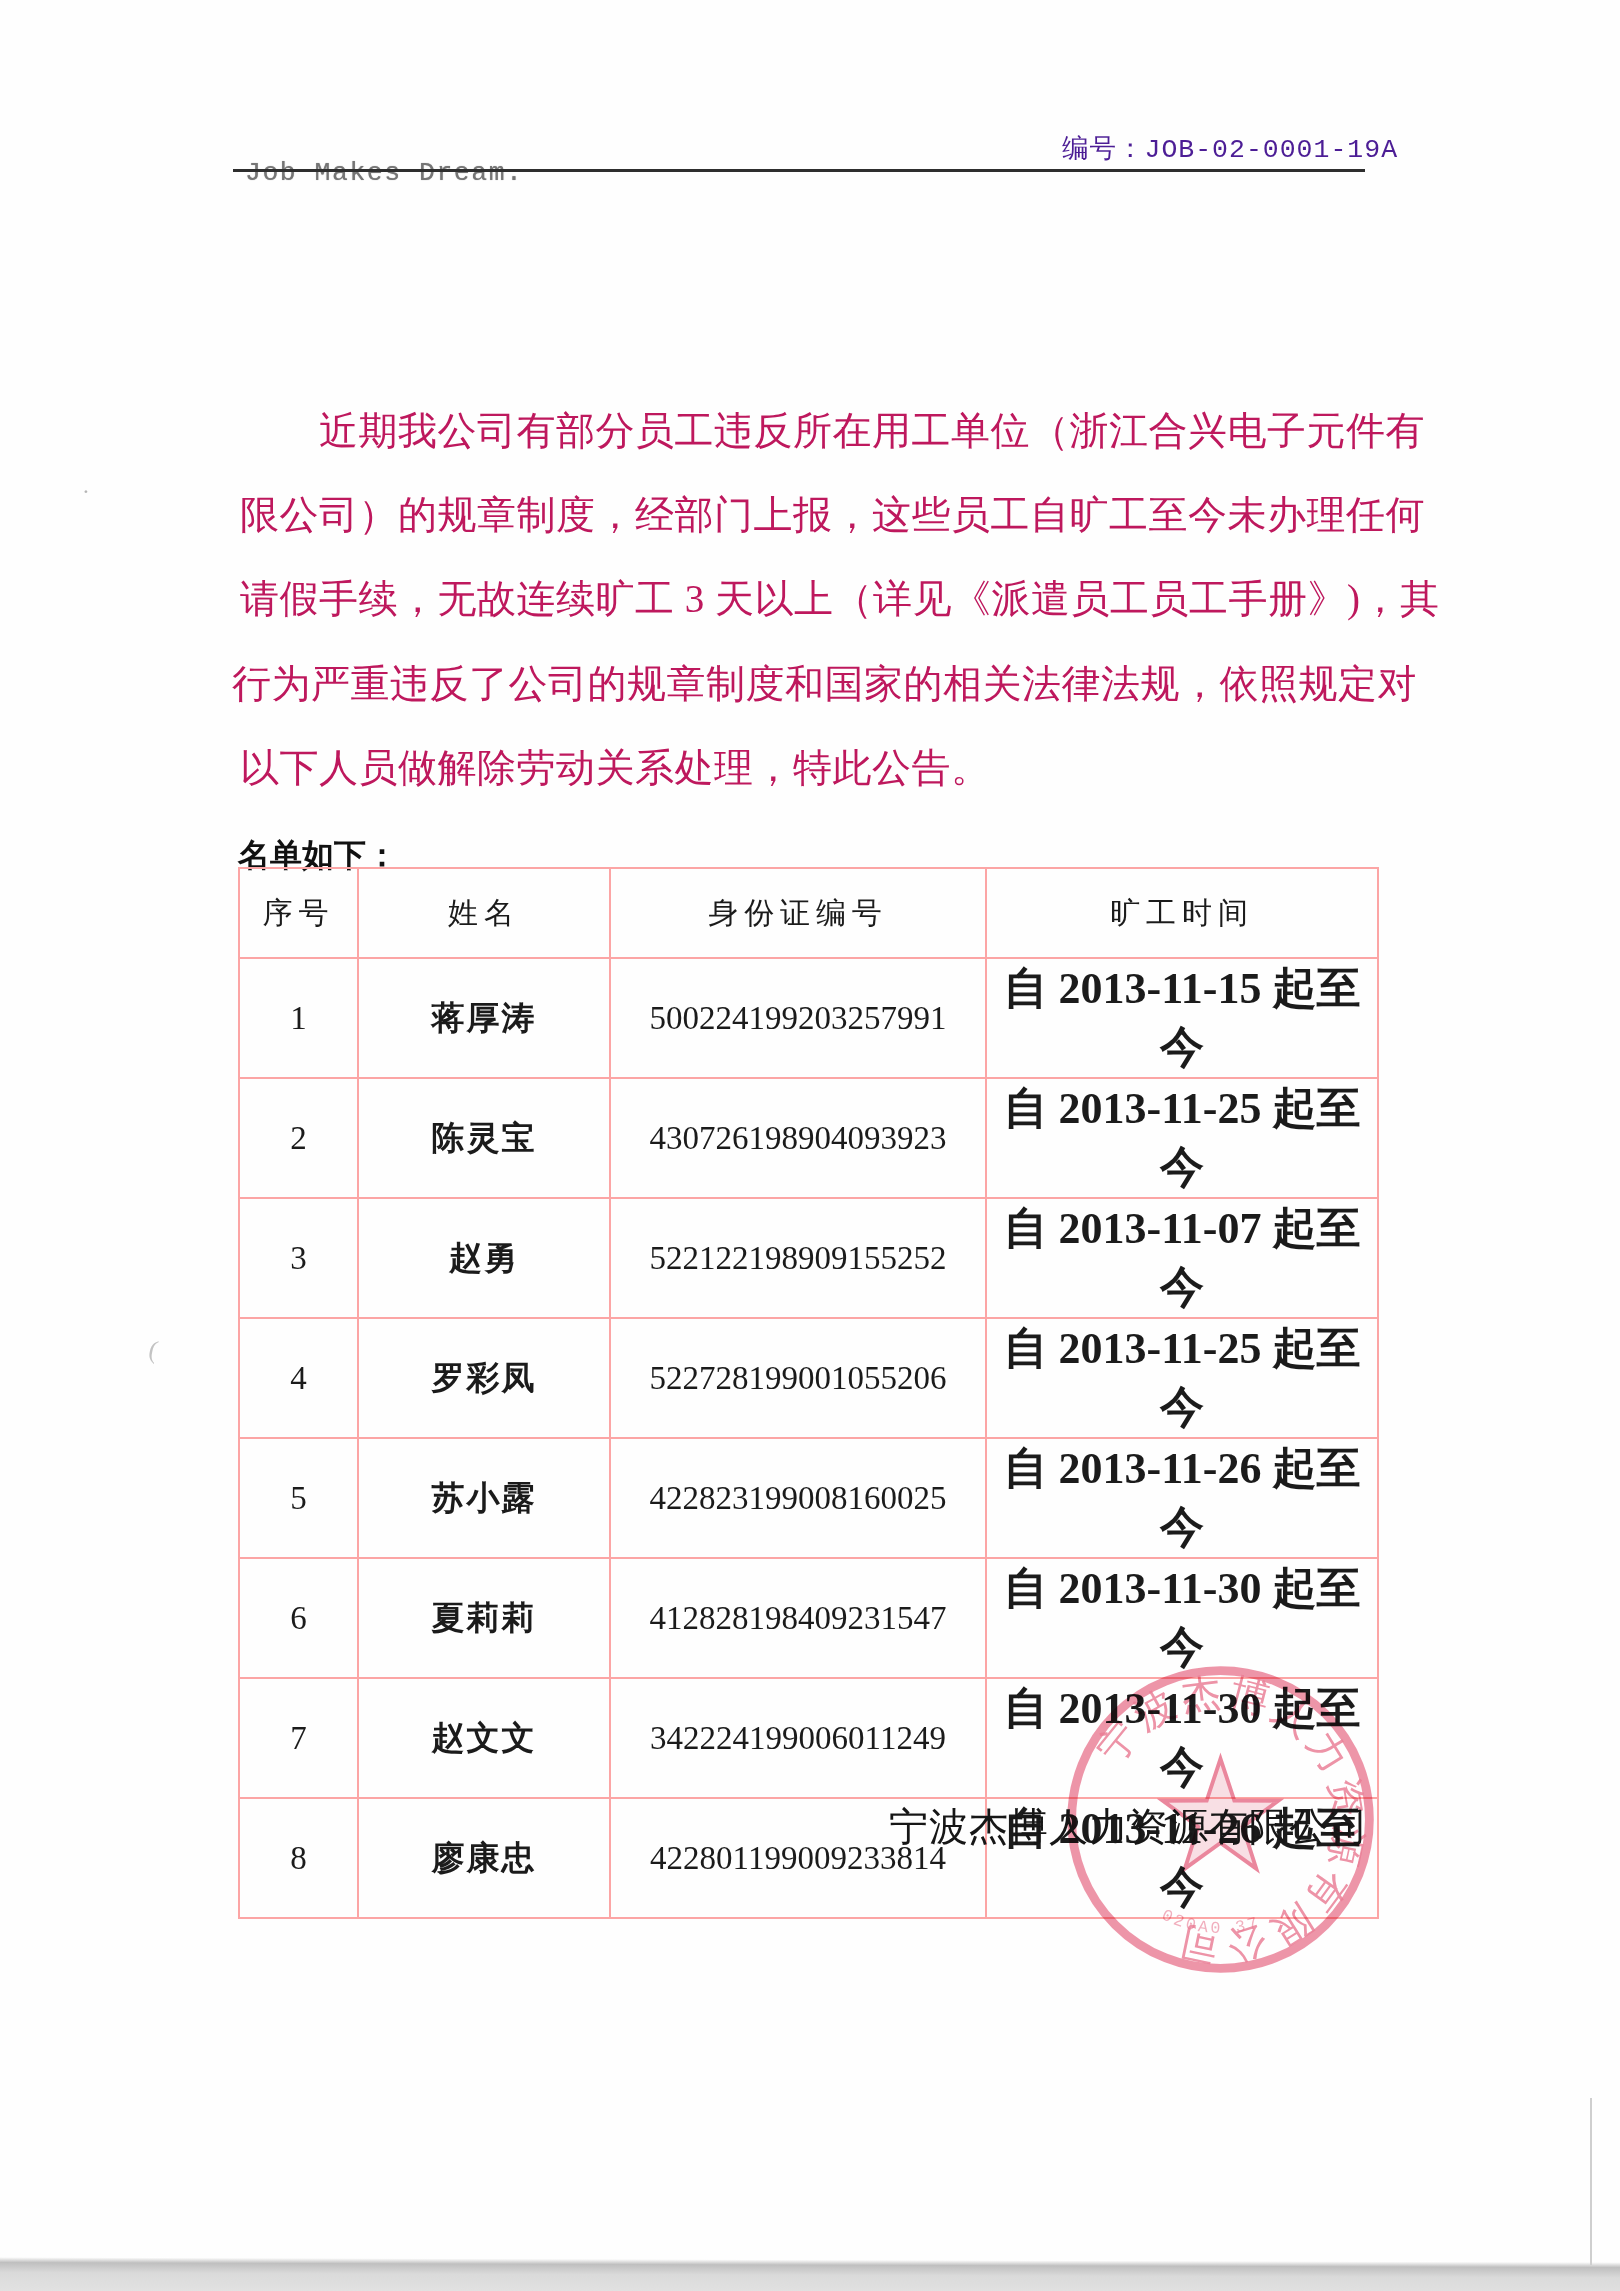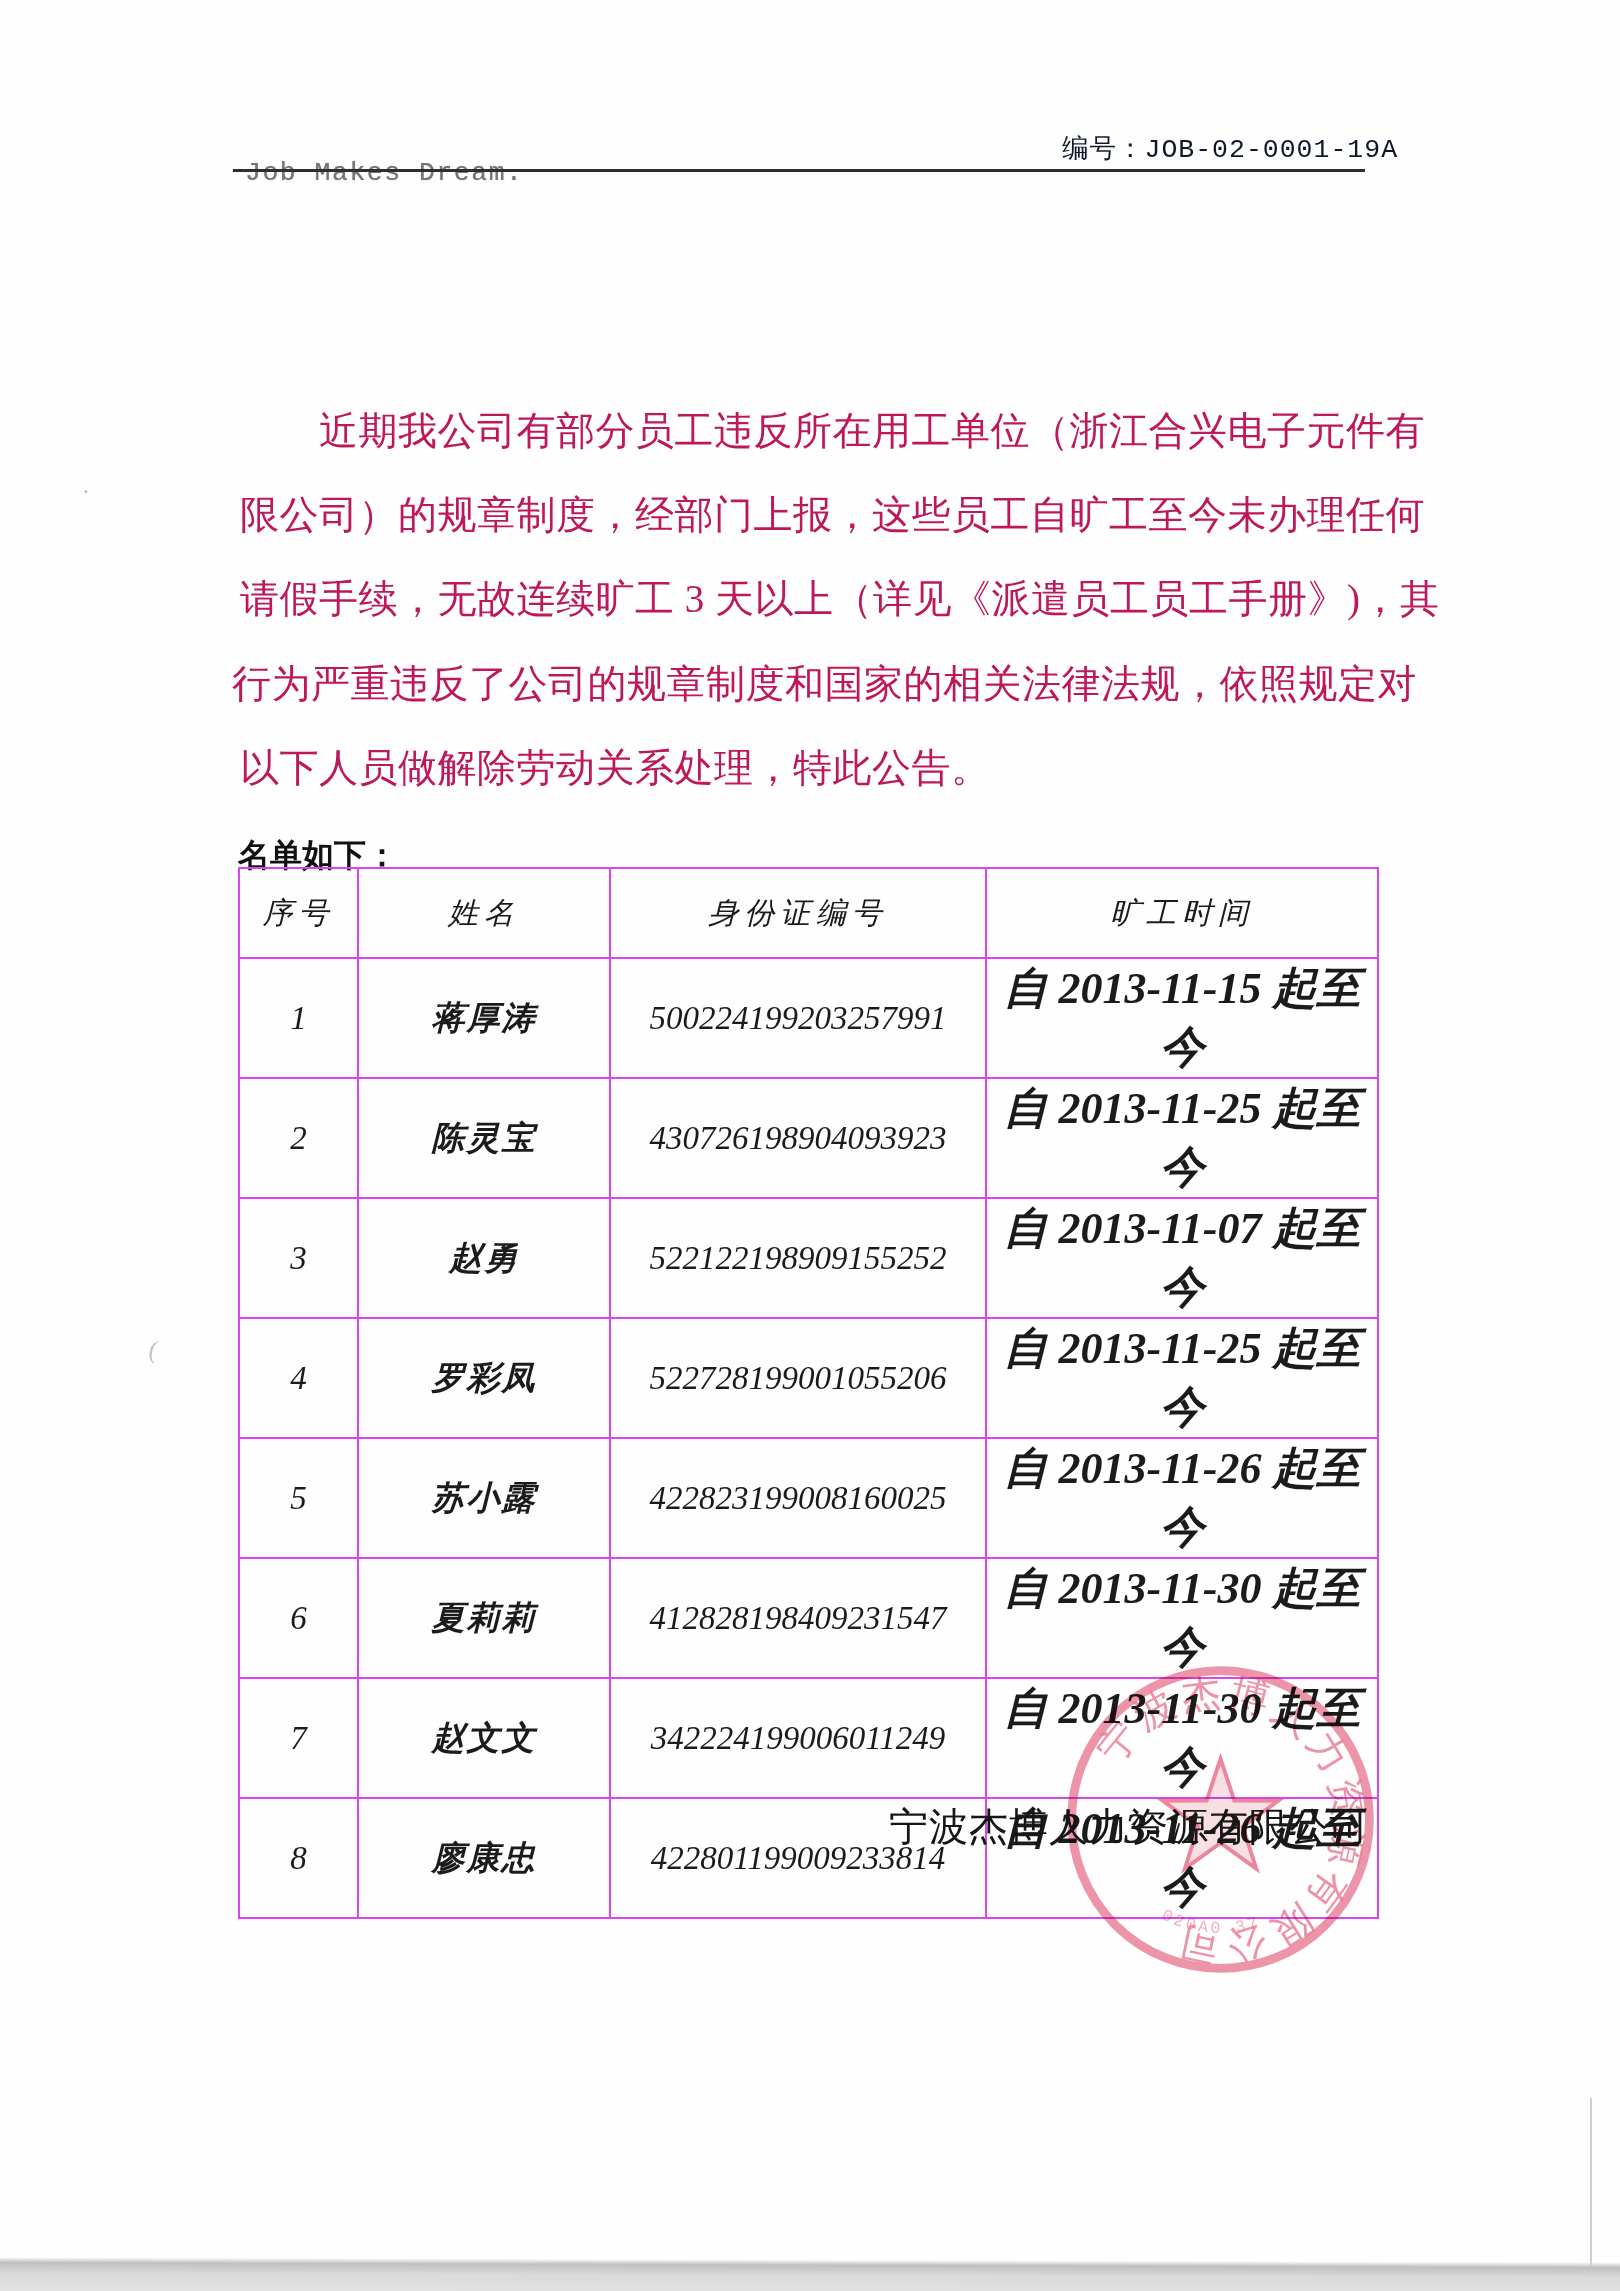--- a/index.html
+++ b/index.html
@@ -17,21 +17,21 @@
   .hdr-slogan{
     position:absolute;left:245px;top:130px;
     font-family:"Liberation Mono","DejaVu Sans Mono",monospace;
     font-size:26.5px;color:#757575;letter-spacing:1.5px;white-space:nowrap;
     text-shadow:0 0 1px #9a9a9a;
     margin-top:28px;
   }
   .hdr-docno{
     position:absolute;left:1062px;top:130px;
     font-family:"Liberation Mono","DejaVu Sans Mono",monospace;
-    font-size:26.5px;color:#0f172a;letter-spacing:1px;white-space:nowrap;
+    font-size:26.5px;color:#4c1d95;letter-spacing:1px;white-space:nowrap;
   }
   .hdr-rule{
     position:absolute;left:233px;top:169px;width:1132px;height:2.9px;
     background:#2e2e2e;
   }
 
   
   .doc-title{
     position:absolute;left:0;top:257px;width:1584px;
     text-align:center;font-size:57px;font-weight:bold;
@@ -51,22 +51,22 @@
     font-size:32px;font-weight:bold;color:#111;white-space:nowrap;margin-top:20px;
   }
 
   
   table.roster{
     position:absolute;left:238px;top:867px;
     width:1139px;border-collapse:collapse;table-layout:fixed;
     background:transparent;z-index:3;
   }
   table.roster th,table.roster td{
-    border:2px solid #d946ef;text-align:center;vertical-align:middle;
-    padding:0;overflow:hidden;font-style:italic;
+    border:2px solid #fca5a5;text-align:center;vertical-align:middle;
+    padding:0;overflow:hidden;
   }
   table.roster{border:2.9px solid #161616;}
   table.roster thead tr{height:90px;}
   table.roster tbody tr{height:91px;}
   table.roster th{font-weight:normal;font-size:30px;letter-spacing:5.9px;}
   td.col-0{font-size:33px;}
   td.col-1{font-size:33px;font-weight:bold;letter-spacing:2px;}
   td.col-2{font-size:33px;letter-spacing:0px;}
   td.col-3{font-size:44px;font-weight:bold;border-radius:11px;}
 

